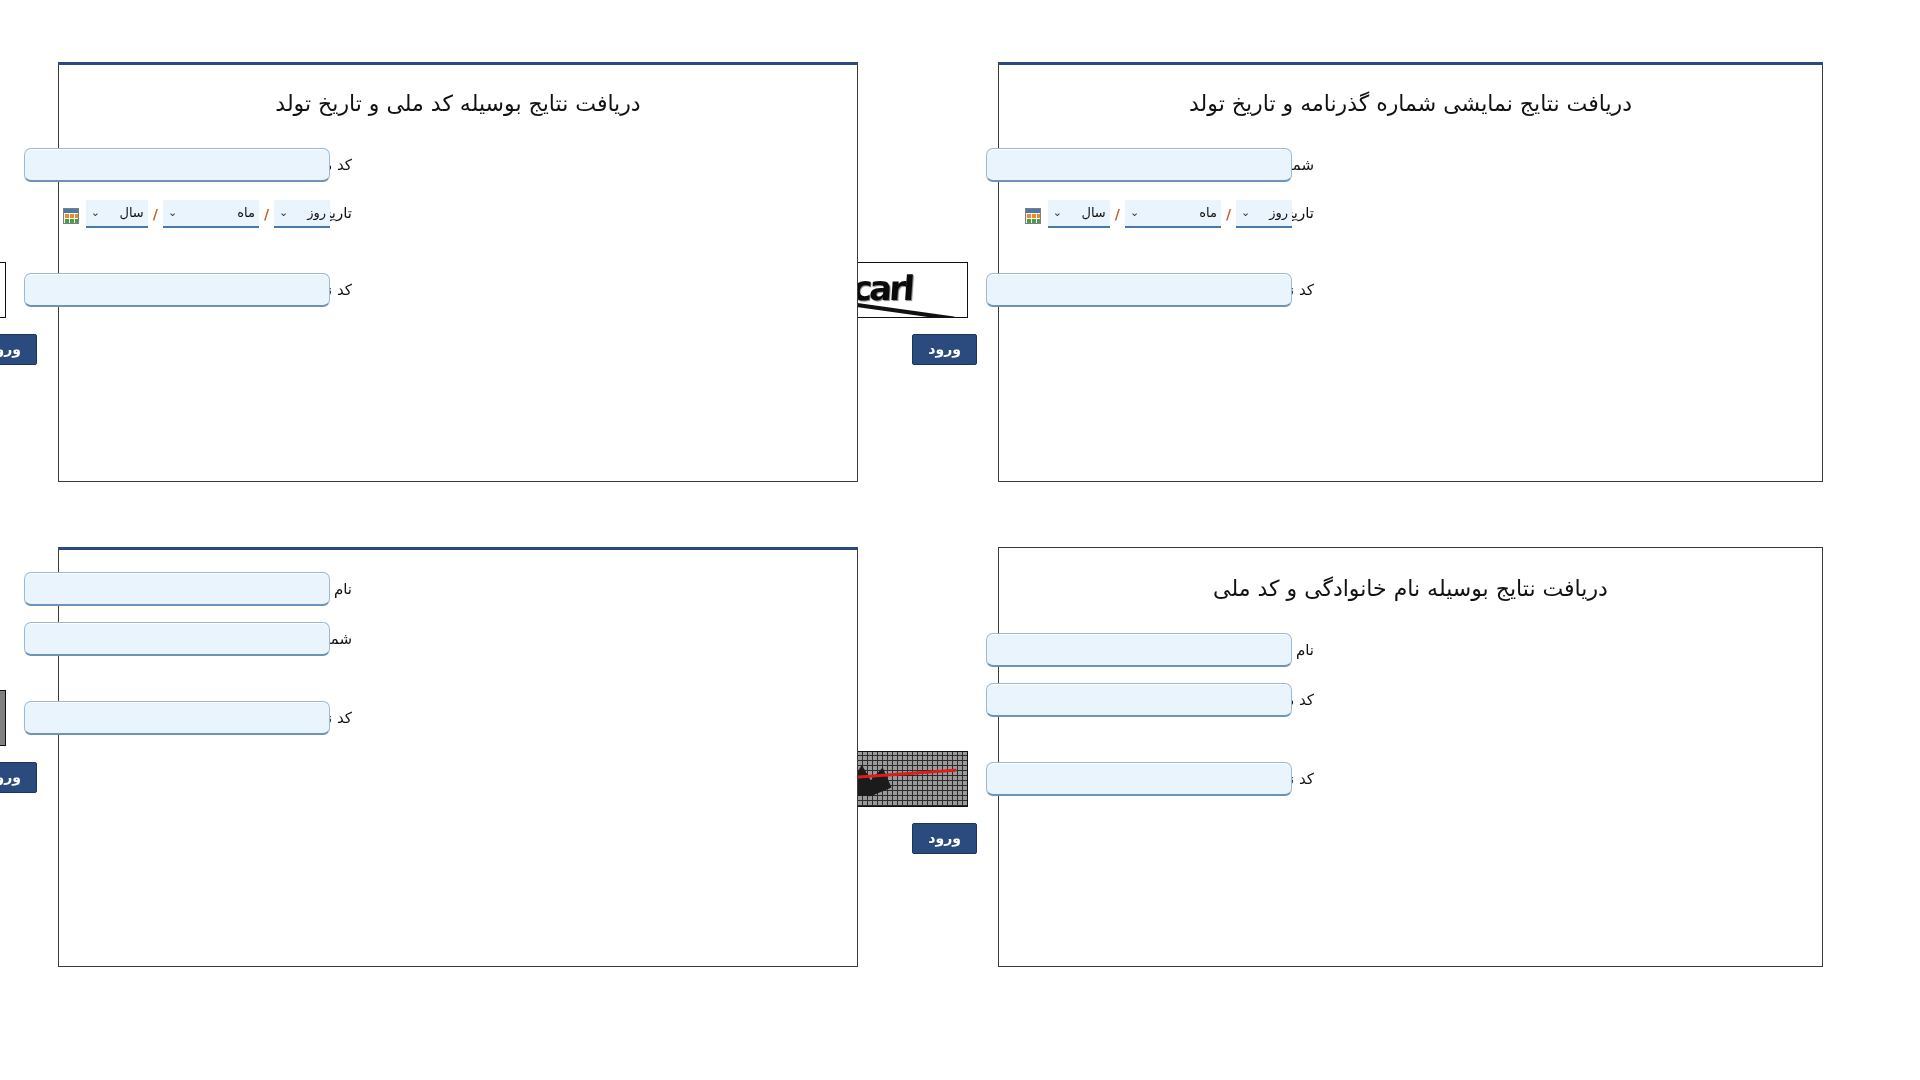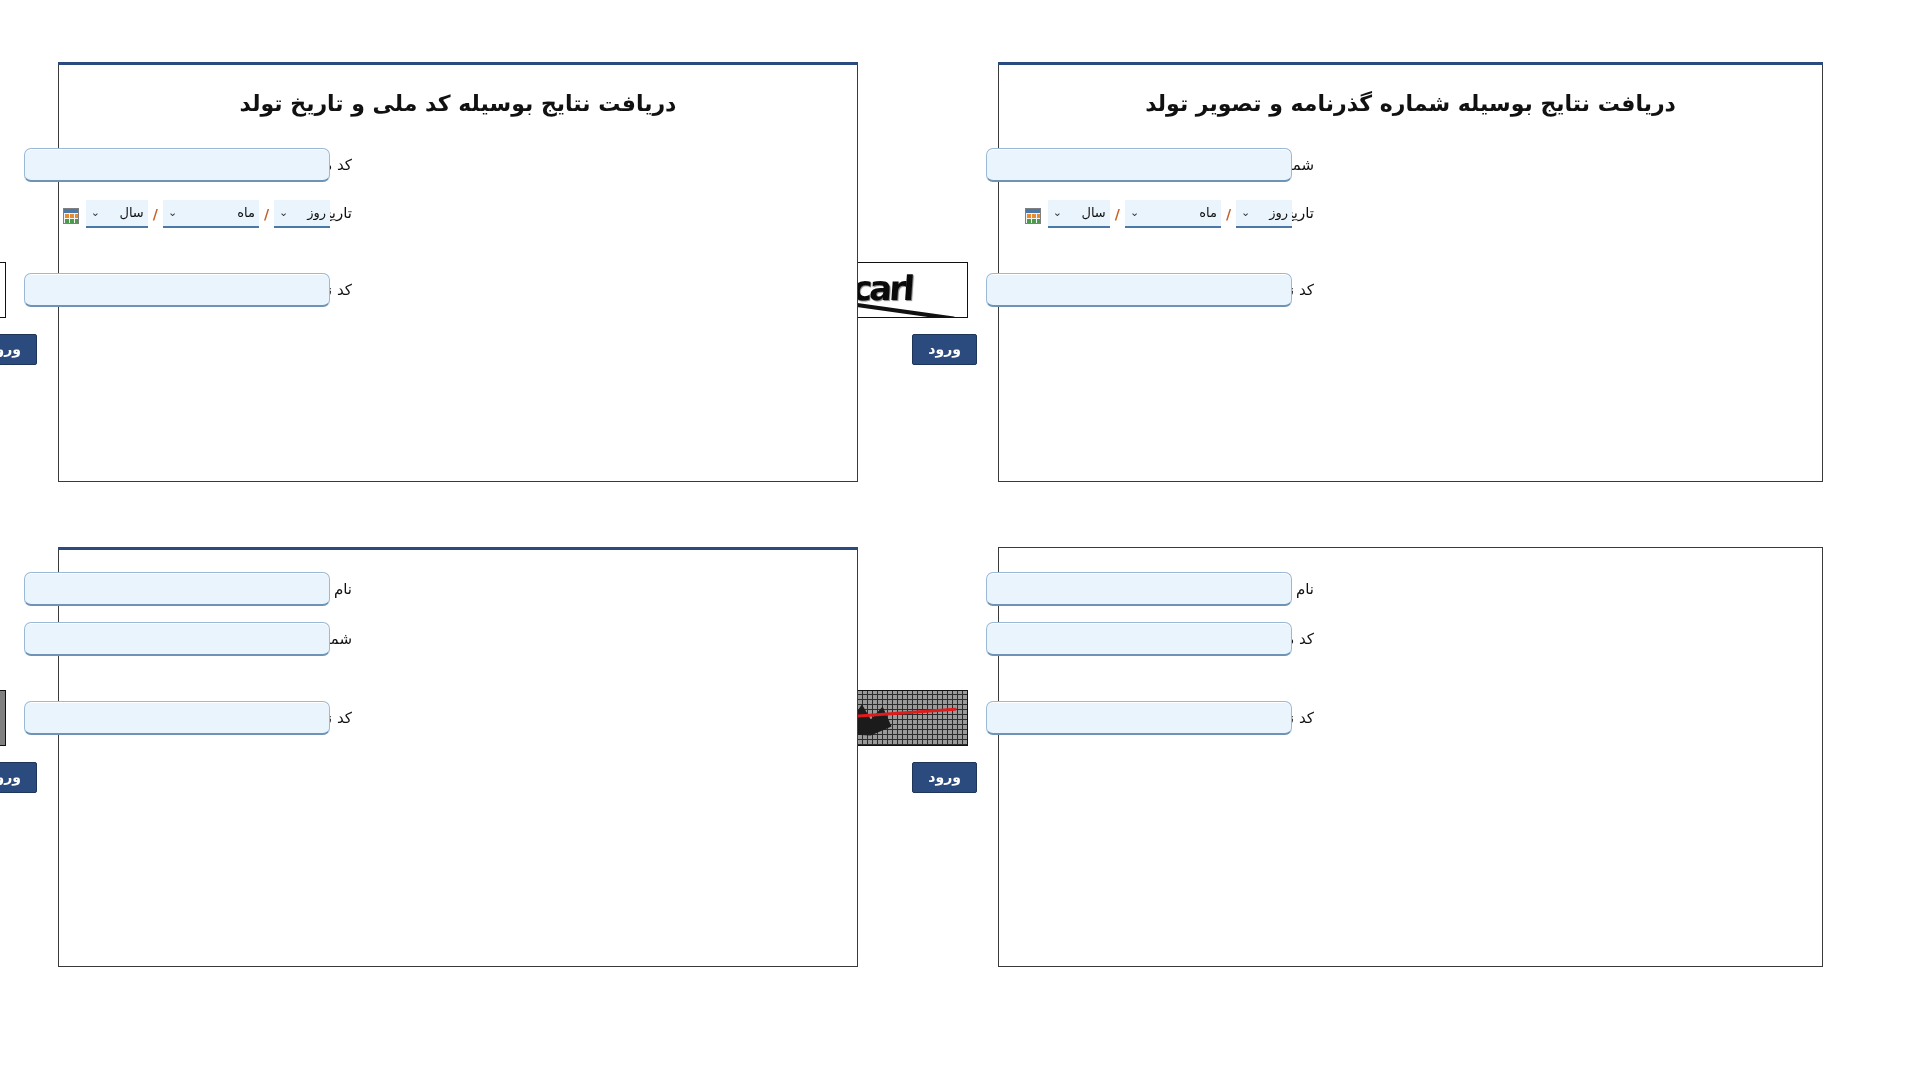--- a/index.html
+++ b/index.html
@@ -29,21 +29,21 @@
     position: absolute;
     top: -1px;
     right: -1px;
     height: 3px;
     background: #2b4a7d;
   }
 
   .panel-title {
     text-align: center;
     font-size: 22px;
-    font-weight: 700;
+    font-weight: 400;
     color: #111111;
     padding-top: 26px;
     padding-bottom: 4px;
     letter-spacing: 0;
     line-height: 1.4;
     white-space: nowrap;
   }
 
   
   .form-body {
@@ -240,21 +240,21 @@
   }
 </style>
 </head>
 <body>
 
 <div class="page">
 
   <div class="panel" style="right:97px; top:62px; width:825px; height:420px;">
     <div class="topaccent" style="width:825px;"></div>
 
-    <div class="panel-title">دریافت نتایج بوسیله شماره گذرنامه و تصویر تولد</div>
+    <div class="panel-title">دریافت نتایج نمایشی شماره گذرنامه و تاریخ تولد</div>
 
     <div class="form-body">
 
       <div class="row" style="padding-right:678px; margin-top:10px;">
         <div class="lbl" style="width:0; margin-right:-170px; text-align:right;">شماره گذرنامه:</div>
         <div class="ctrl" style="margin-right:22px;">
           <input class="tinput" type="text" placeholder="" style="">
         </div>
       </div>
 
@@ -377,20 +377,21 @@
       </div>
 
       <div class="submit-row" style="padding-right:820px; margin-top:16px;">
         <button class="btn-login">ورود</button>
       </div>
     </div>
   </div>
 
   <div class="panel" style="right:97px; top:547px; width:825px; height:420px;">
 
+    <div class="panel-title">دریافت نتایج بوسیله نام خانوادگی و کد ملی</div>
 
     <div class="form-body">
 
       <div class="row" style="padding-right:678px; margin-top:10px;">
         <div class="lbl" style="width:0; margin-right:-170px;">نام خانوادگی:</div>
         <div class="ctrl" style="margin-right:22px;">
           <input class="tinput" type="text" placeholder="" style="">
         </div>
       </div>
 

